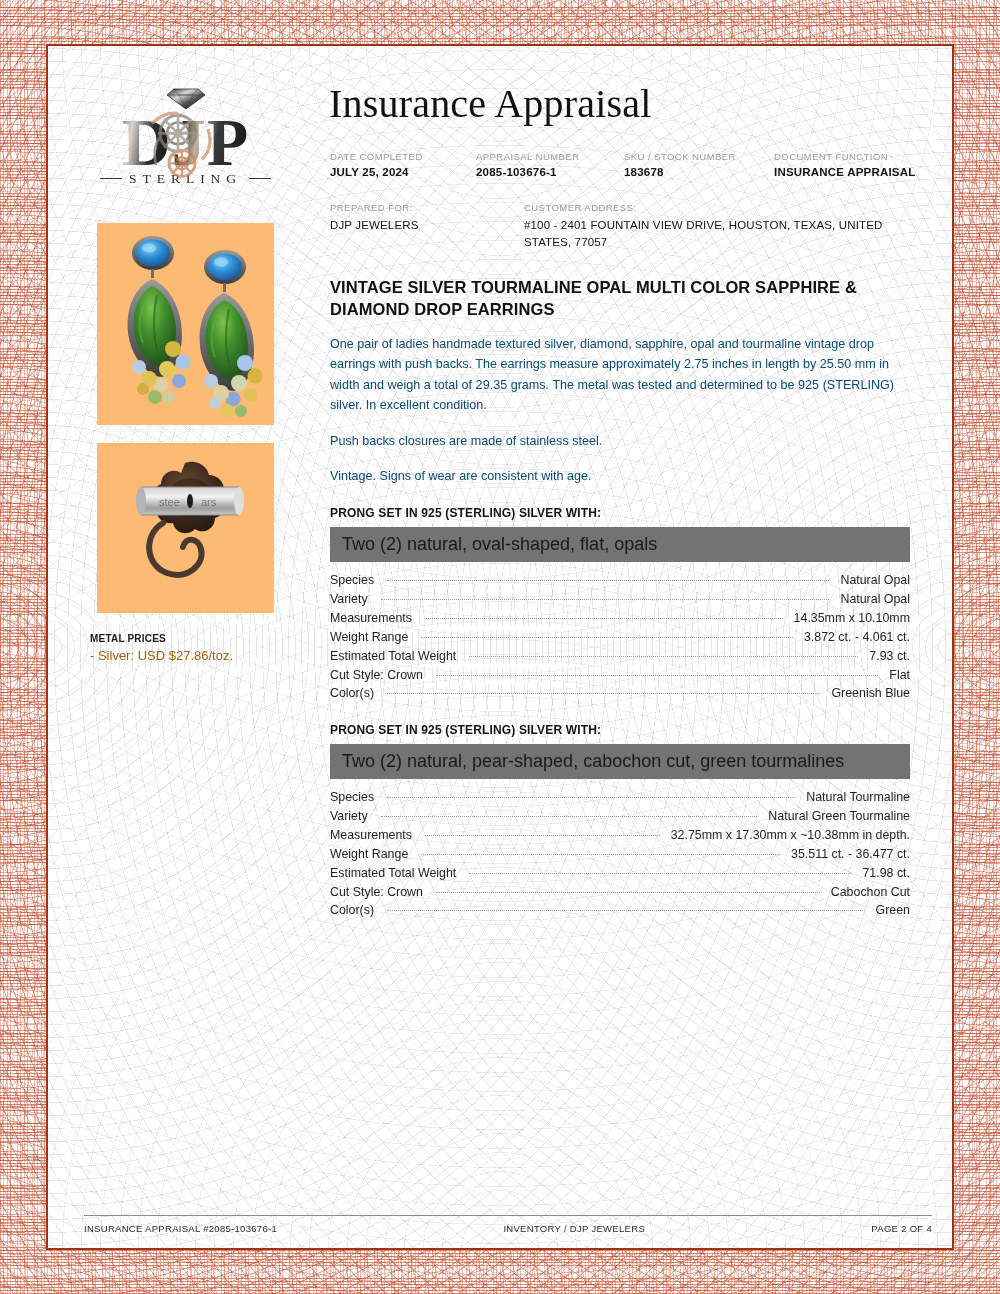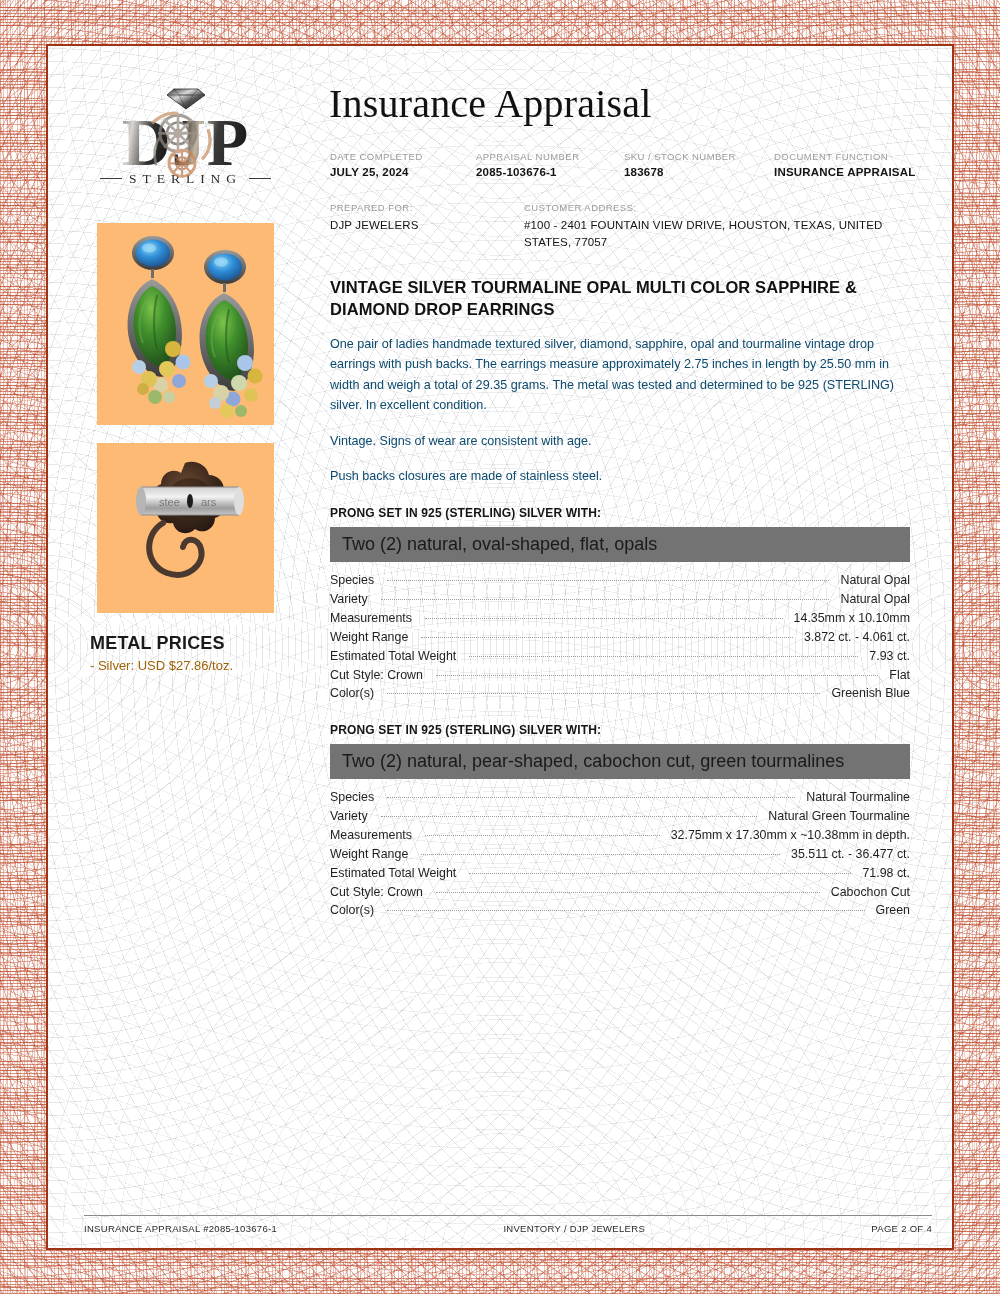--- a/index.html
+++ b/index.html
@@ -87,21 +87,21 @@
   .photo-box{
     width:177px;margin:0 auto;background:#fdba74;
     display:flex;align-items:center;justify-content:center;
     overflow:hidden;
   }
   .photo-1{height:202px;margin-top:36px;}
   .photo-2{height:170px;margin-top:18px;}
   .photo-box svg{display:block;}
 
   .metal-prices{margin:20px 0 0 22px;}
-  .metal-title{font-size:18px;font-weight:bold;color:#1a1a1a;letter-spacing:.2px;}
+  .metal-title{font-size:10px;font-weight:bold;color:#1a1a1a;letter-spacing:.2px;}
   .metal-line{font-size:13px;color:#a16207;margin-top:4px;}
 
   
   .doc-title{
     font-family:"Liberation Serif", serif;
     font-size:40px;font-weight:400;color:#111;letter-spacing:.2px;
     line-height:1;margin:0 0 0 -1px;
   }
 
   .meta-row{display:flex;margin-top:27px;}
@@ -358,22 +358,22 @@
           </div>
           <div class="prep-cell p2">
             <div class="meta-label">CUSTOMER ADDRESS:</div>
             <div class="prep-value">#100 - 2401 FOUNTAIN VIEW DRIVE, HOUSTON, TEXAS, UNITED STATES, 77057</div>
           </div>
         </div>
 
         <div class="item-title">VINTAGE SILVER TOURMALINE OPAL MULTI COLOR SAPPHIRE &amp; DIAMOND DROP EARRINGS</div>
 
         <div class="para">One pair of ladies handmade textured silver, diamond, sapphire, opal and tourmaline vintage drop earrings with push backs. The earrings measure approximately 2.75 inches in length by 25.50 mm in width and weigh a total of 29.35 grams. The metal was tested and determined to be 925 (STERLING) silver. In excellent condition.</div>
+        <div class="para tight">Push backs closures are made of stainless steel.</div>
         <div class="para tight">Vintage. Signs of wear are consistent with age.</div>
-        <div class="para tight">Push backs closures are made of stainless steel.</div>
 
         <div class="spec">
           <div class="spec-heading">PRONG SET IN 925 (STERLING) SILVER WITH:</div>
           <div class="spec-band">Two (2) natural, oval-shaped, flat, opals</div>
           <div class="spec-rows">
             <div class="spec-row">
               <span class="spec-k">Species</span>
               <span class="spec-dots"></span>
               <span class="spec-v">Natural Opal</span>
             </div>

